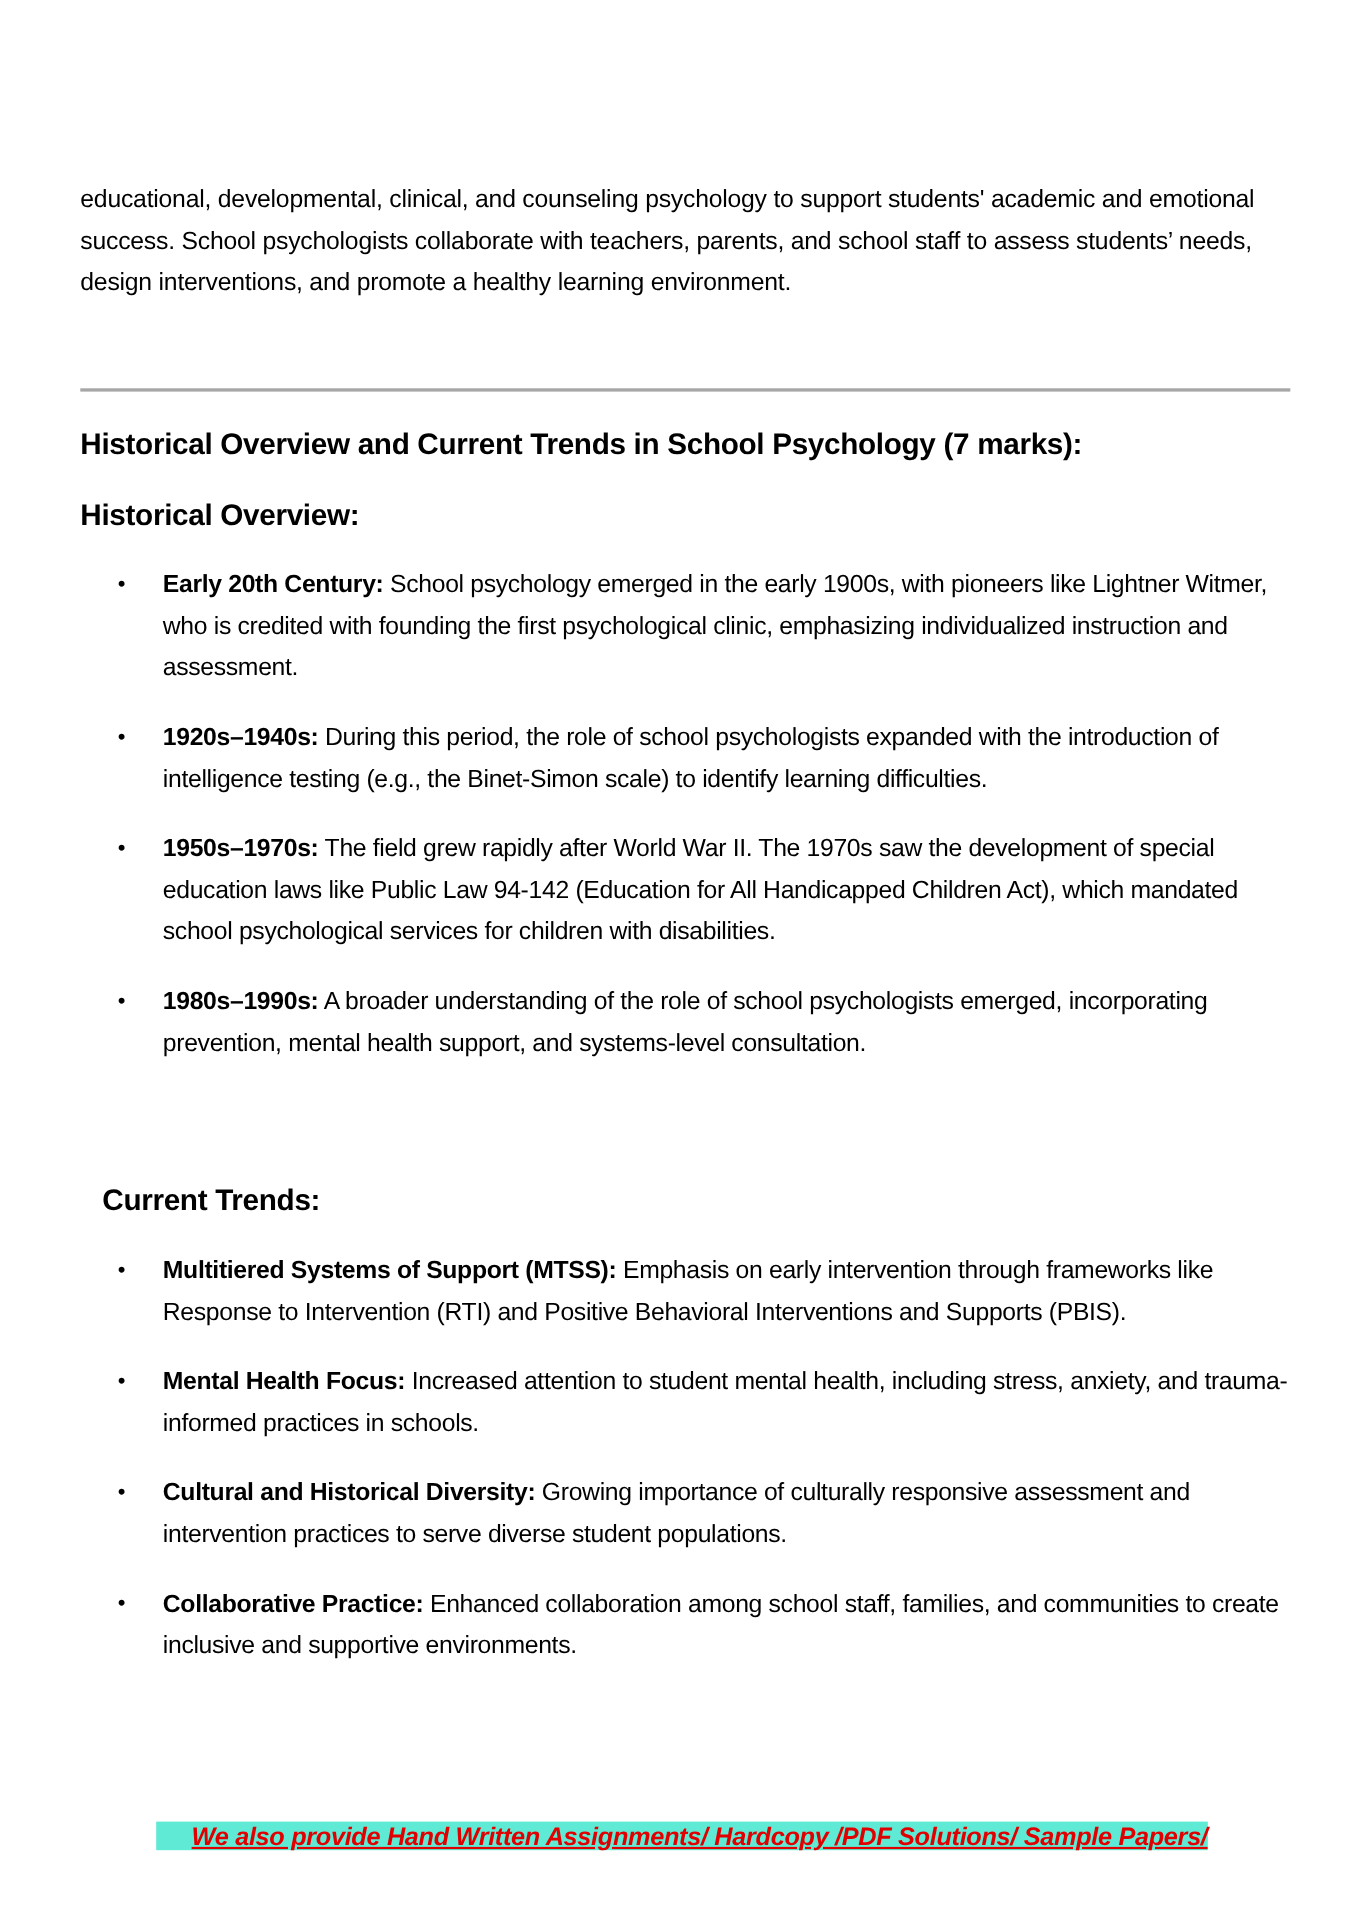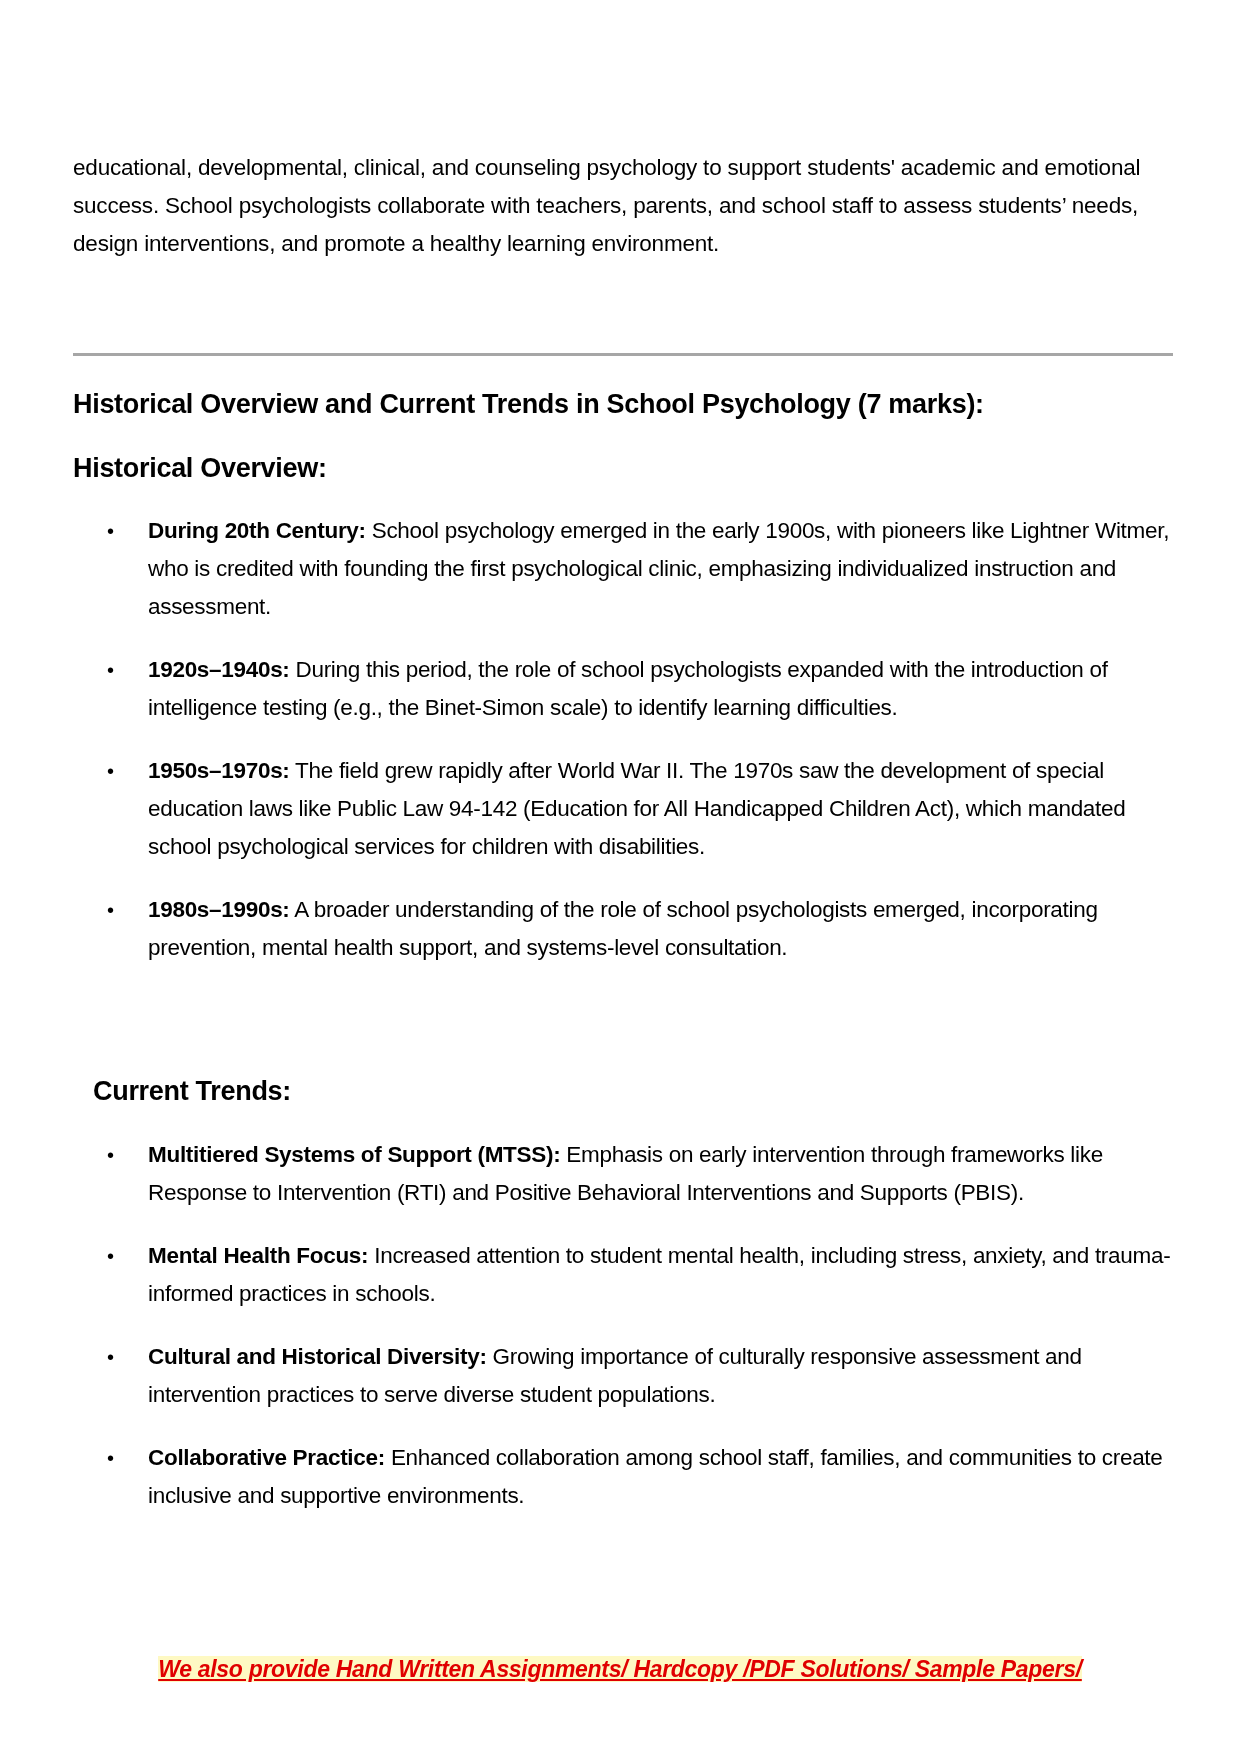--- a/index.html
+++ b/index.html
@@ -1,46 +1,46 @@
 <!DOCTYPE html>
 <html><head>
 <meta charset="utf-8">
 <style>
   html, body { margin: 0; padding: 0; background: #ffffff; }
   body { width: 1241px; height: 1754px; position: relative; overflow: hidden;
          font-family: "Liberation Sans", "DejaVu Sans", sans-serif; color: #000; }
-  .page { position: absolute; left: 73px; top: 149px; width: 1100px; }
+  .page { position: absolute; left: 73px; top: 162px; width: 1100px; }
   .para { font-size: 22.5px; line-height: 38px; margin: 0; letter-spacing: -0.2px; }
   .rule { position: absolute; left: 73px; top: 353px; width: 1100px; height: 3px; background: #a6a6a6; }
   .heading { position: absolute; left: 73px; font-size: 27px; font-weight: bold; line-height: 38px; margin: 0; letter-spacing: -0.3px; }
   ul.blist { position: absolute; left: 73px; width: 1100px; margin: 0; padding: 0; list-style: none; }
   ul.blist li { position: relative; padding-left: 75px; font-size: 22.5px; line-height: 38px; letter-spacing: -0.3px; }
   ul.blist li .bullet { position: absolute; left: 34px; top: 0; font-size: 20px; }
   ul.blist li b { font-weight: bold; }
   .footer { position: absolute; left: 90px; top: 1652px; width: 1060px; text-align: center;
             font-size: 23px; line-height: 34px; font-style: italic; font-weight: bold; color: #e00000;
             text-decoration: underline; letter-spacing: -0.3px; }
-  .footer span { background: #fef9c3; }
+  .footer span { background: #5eead4; padding-left: 32px; }
 </style>
 </head>
 <body>
 
 <div class="page">
   <p class="para">educational, developmental, clinical, and counseling psychology to support students' academic and emotional success. School psychologists collaborate with teachers, parents, and school staff to assess students’ needs, design interventions, and promote a healthy learning environment.</p>
 </div>
 
 <div class="rule"></div>
 
 <p class="heading" style="top:385px;">Historical Overview and Current Trends in School Psychology (7 marks):</p>
 
 <p class="heading" style="top:449px;">Historical Overview:</p>
 
 <ul class="blist" style="top:512px;">
   <li style="margin-bottom:25px;">
-    <span class="bullet">•</span><b>During 20th Century:</b><span> School psychology emerged in the early 1900s, with pioneers like Lightner Witmer, who is credited with founding the first psychological clinic, emphasizing individualized instruction and assessment.</span>
+    <span class="bullet">•</span><b>Early 20th Century:</b><span> School psychology emerged in the early 1900s, with pioneers like Lightner Witmer, who is credited with founding the first psychological clinic, emphasizing individualized instruction and assessment.</span>
   </li>
   <li style="margin-bottom:25px;">
     <span class="bullet">•</span><b>1920s–1940s:</b><span> During this period, the role of school psychologists expanded with the introduction of intelligence testing (e.g., the Binet-Simon scale) to identify learning difficulties.</span>
   </li>
   <li style="margin-bottom:25px;">
     <span class="bullet">•</span><b>1950s–1970s:</b><span> The field grew rapidly after World War II. The 1970s saw the development of special education laws like Public Law 94-142 (Education for All Handicapped Children Act), which mandated school psychological services for children with disabilities.</span>
   </li>
   <li>
     <span class="bullet">•</span><b>1980s–1990s:</b><span> A broader understanding of the role of school psychologists emerged, incorporating prevention, mental health support, and systems-level consultation.</span>
   </li>

